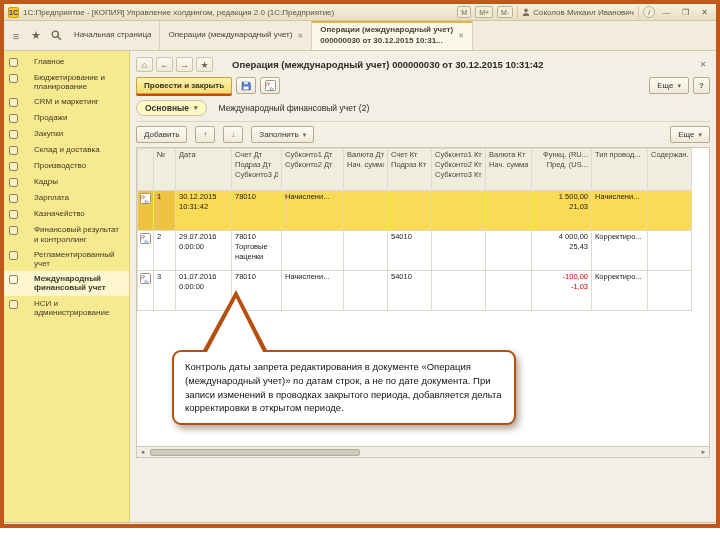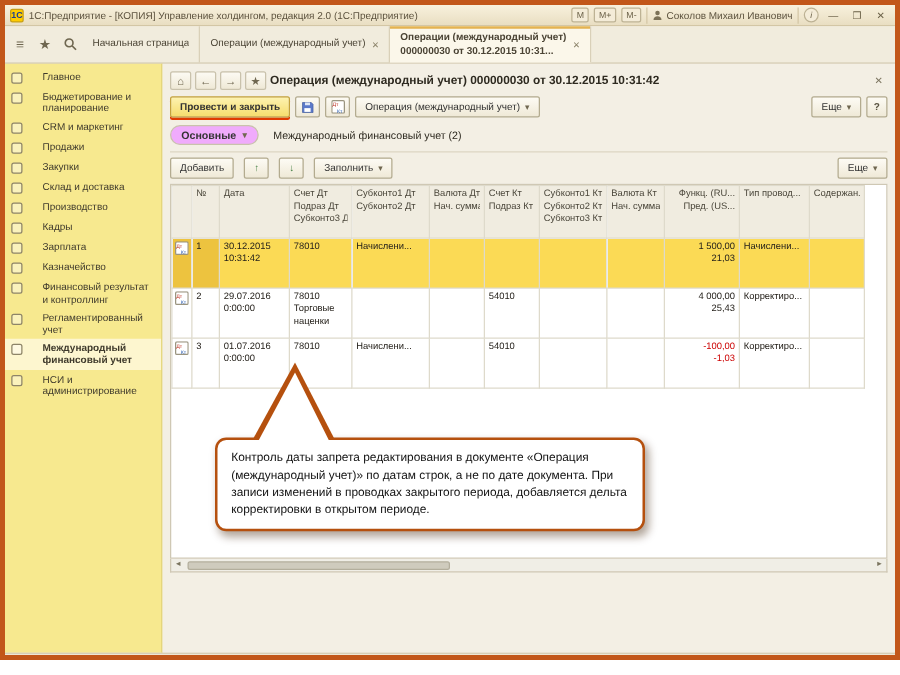--- a/index.html
+++ b/index.html
@@ -36,34 +36,34 @@
   .sidebar { width:126px; flex:none; background:#f7e98f; padding:3px 0; overflow:hidden; border-right:1px solid #e0d077;}
   .sb-item { display:flex; gap:16px; padding:3px 5px; font-size:8px; color:#3f3a2c; line-height:1.15; align-items:flex-start; }
   .sb-ico { width:9px; height:9px; flex:none; border:1.5px solid #8d8468; border-radius:2px; margin-top:1px; background:rgba(255,255,255,.4); }
   .sb-item.active { background:#fdf6cf; font-weight:bold; }
 
   .content { flex:1; position:relative; background:#f3efe4; padding:3px 6px 0 6px; overflow:hidden; }
 
   .doc-head { display:flex; align-items:center; gap:3px; padding:3px 0 5px; }
   .nav-ico { width:17px; height:15px; flex:none; border:1px solid #c9c2ac; background:linear-gradient(#fcfaf3,#efe9d6);
              display:flex; align-items:center; justify-content:center; font-size:9px; color:#6f6750; border-radius:2px; }
-  .doc-title { flex:1; font-size:9.5px; font-weight:bold; color:#2e2a20; white-space:nowrap; overflow:hidden; text-overflow:ellipsis; margin-left:0; }
+  .doc-title { flex:1; font-size:9.5px; font-weight:bold; color:#2e2a20; white-space:nowrap; overflow:hidden; text-overflow:ellipsis; margin-left:16px; }
   .doc-close { width:14px; text-align:center; font-size:8px; color:#7c7560; }
 
   .doc-toolbar { display:flex; align-items:center; gap:4px; padding:0 0 6px; }
   .btn { border:1px solid #b3ab8f; background:linear-gradient(#fdfbf4,#efe9d7); font-size:8px; padding:0 7px; border-radius:2px;
          color:#333; display:flex; align-items:center; gap:4px; height:17px; white-space:nowrap; }
   .btn.primary { background:linear-gradient(#fdf3b0,#f6dd6e); border-color:#c3a23c; font-weight:bold; box-shadow:0 2px 0 #e03b00; }
   .iconbtn { width:20px; padding:0; justify-content:center; }
   .arrow { font-size:7px; color:#6f6750; }
   .spacer { flex:1; }
   .helpbtn { width:17px; padding:0; justify-content:center; font-weight:bold; color:#5a5442; }
 
   .pages { display:flex; gap:12px; align-items:center; padding:0 0 5px; font-size:8.5px; border-bottom:1px solid #ddd6c2; margin-bottom:4px;}
-  .page.active { font-weight:bold; border:1px solid #c9c2ac; background:#f0abfc; padding:2px 8px; border-radius:8px; display:flex; gap:5px; align-items:center;justify-content:flex-end;}
+  .page.active { font-weight:bold; border:1px solid #c9c2ac; background:#fef9c3; padding:2px 8px; border-radius:8px; display:flex; gap:5px; align-items:center;justify-content:flex-end;}
   .page.link { color:#2e2a20; }
 
   .grid-toolbar { display:flex; align-items:center; gap:8px; padding:0 0 4px; }
 
   .grid { position:relative; border:1px solid #cfc8b4; background:#fff; height:300px; overflow:hidden; }
   table { border-collapse:collapse; table-layout:fixed; width:554px; font-size:7.5px; }
   th, td { border:1px solid #dedacb; vertical-align:top; padding:1px 3px; overflow:hidden; white-space:nowrap; }
   thead th { background:#f0ece0; font-weight:normal; color:#4a463a; text-align:left; height:42px; }
   thead th div { line-height:1.3; overflow:hidden; }
   tbody td { height:40px; color:#24201a; }
@@ -229,24 +229,20 @@
               <rect x="3" y="1" width="4" height="2.2" fill="#dfe6f5"></rect>
               <rect x="2.5" y="5.5" width="5" height="3" fill="#fff"></rect>
             </svg>
         </span>
         <span class="btn iconbtn">
           <svg width="11" height="11" viewBox="0 0 11 11">
               <rect x="0.5" y="0.5" width="10" height="10" rx="1" fill="#fff" stroke="#9a947f"></rect>
               <text x="1" y="5" font-size="4.2" fill="#c0392b">Дт</text>
               <text x="4.6" y="10" font-size="4.2" fill="#2e5fb0">Кт</text>
             </svg>
-        </span>
-        <span class="btn">
-          <span>Операция (международный учет)</span>
-          <span class="arrow">▾</span>
         </span>
         <span class="spacer"></span>
         <span class="btn">
           <span>Еще</span>
           <span class="arrow">▾</span>
         </span>
         <span class="btn helpbtn">
             <span>?</span>
           </span>
       </div>

